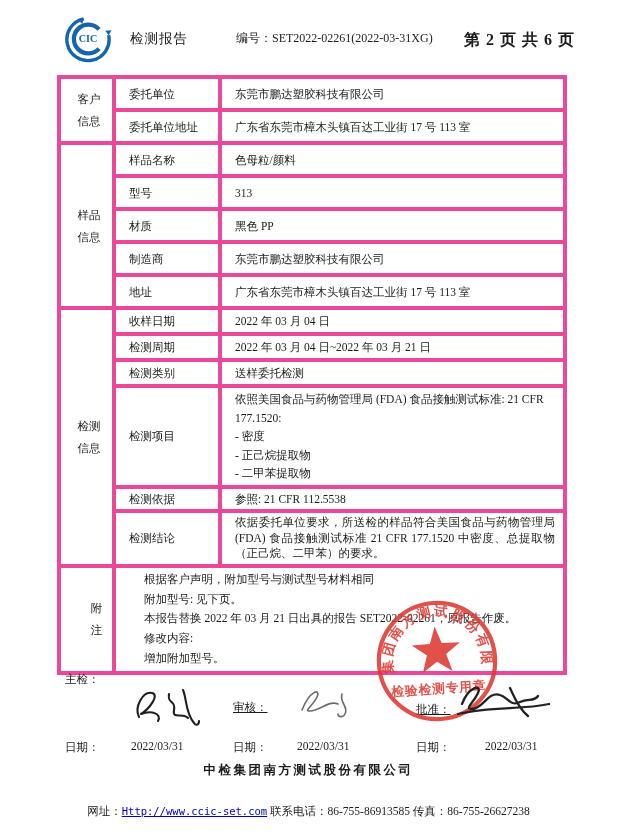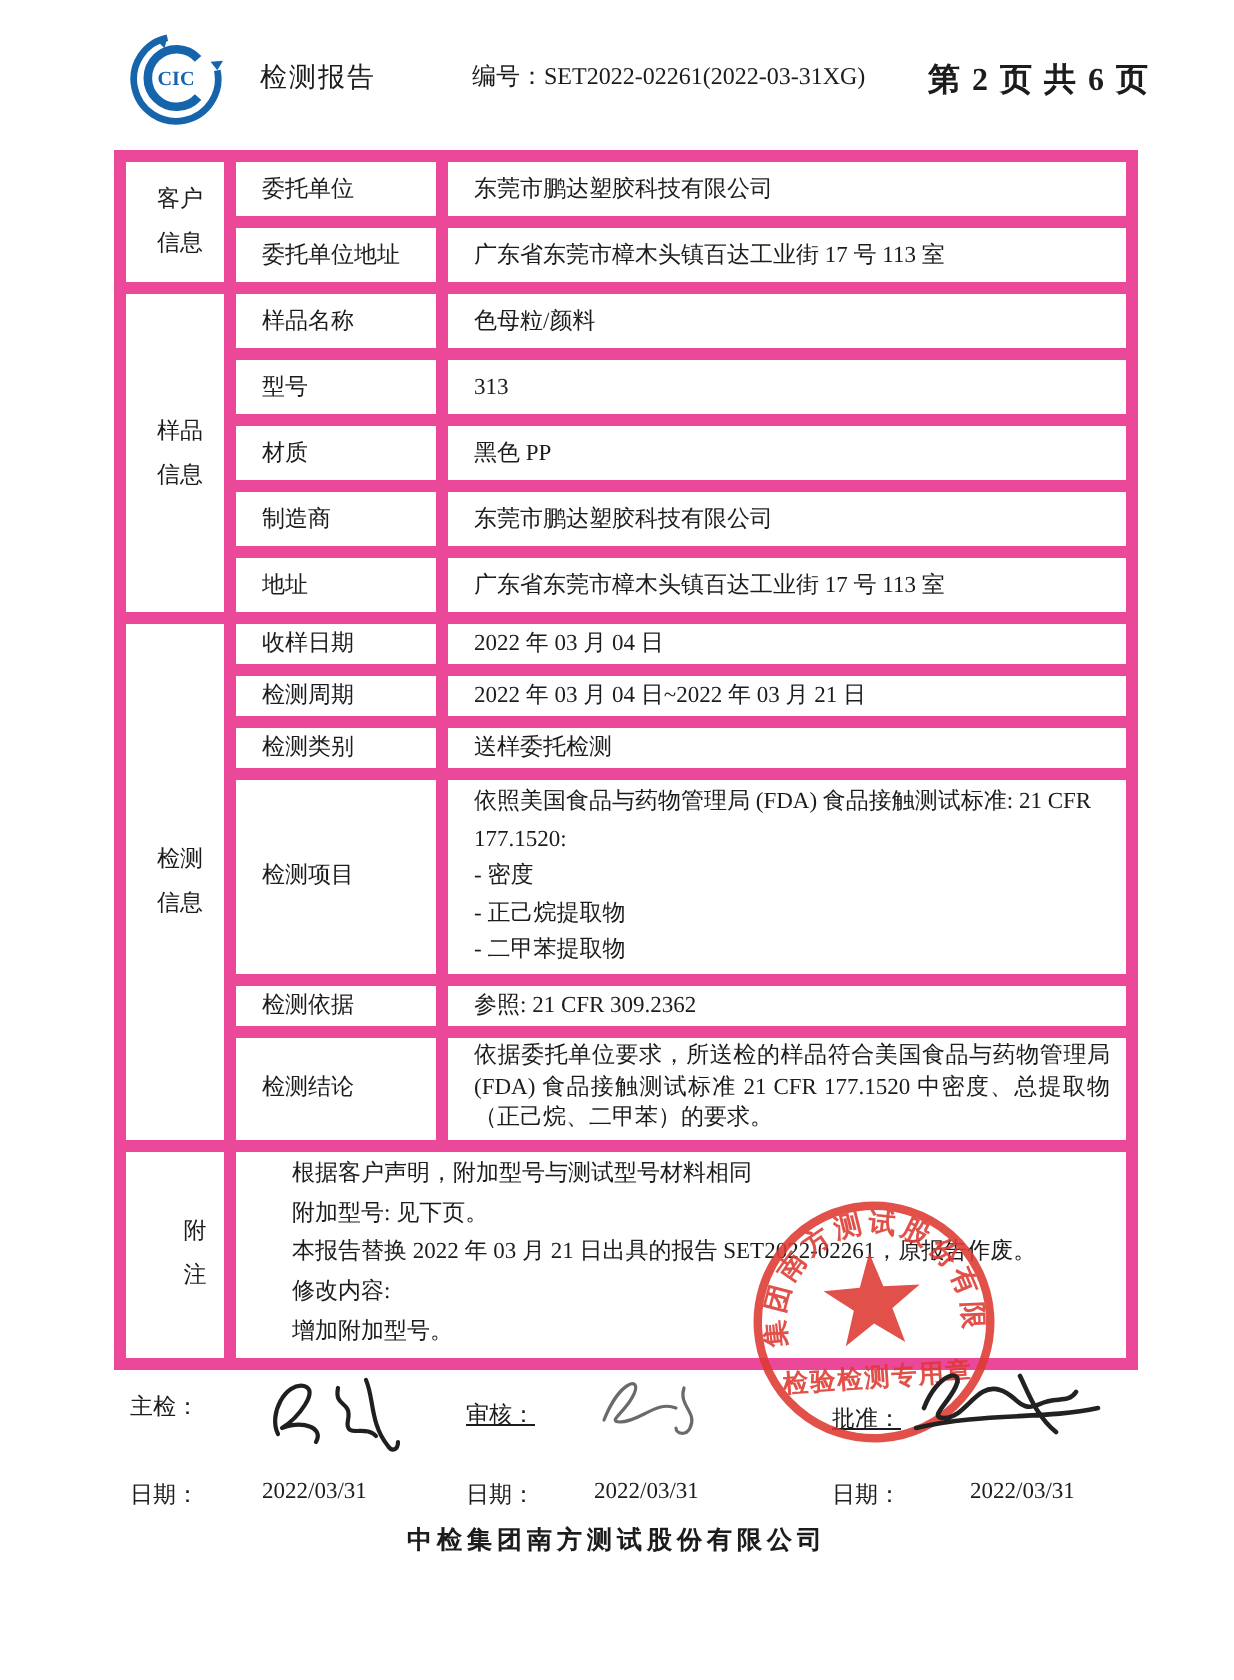--- a/index.html
+++ b/index.html
@@ -9,21 +9,21 @@
 
   
   .logo { position:absolute; left:60px; top:15px; width:56px; height:48px; }
   .title { position:absolute; left:130px; top:30px; font-size:13.5px; font-weight:normal; letter-spacing:1px; }
   .report-no { position:absolute; left:236px; top:30px; font-size:12px; font-weight:normal; }
   .page-info { position:absolute; left:464px; top:30px; font-size:16px; font-weight:bold; letter-spacing:1px; }
 
   
   table.report { position:absolute; left:57px; top:75px; width:506px; border-collapse:collapse; table-layout:fixed; z-index:1; }
   table.report col.c1 { width:55px; } table.report col.c2 { width:106px; } table.report col.c3 { width:345px; }
-  table.report td { border:6px solid #ec4899; font-size:11.5px; vertical-align:middle; padding:2px 8px 2px 13px; }
+  table.report td { border:4px solid #ec4899; font-size:11.5px; vertical-align:middle; padding:2px 8px 2px 13px; }
   td.sec { text-align:center; padding:2px 4px; white-space:pre-line; line-height:22px; }
   td.val, td.fld { line-height:16px; }
   td.pre { white-space:pre-line; line-height:18.6px; padding-top:4px; padding-bottom:4px; }
   td.just { text-align:justify; line-height:15.6px; padding-top:3px; padding-bottom:3px; }
   td.notes { white-space:pre-line; line-height:19.8px; padding-top:3px; }
   tr.h33 td { height:33px; } tr.h26 td { height:26px; } tr.h93 td { height:93px; }
   tr.h23 td { height:23px; } tr.h47 td { height:47px; } tr.h99 td { height:99px;padding-left:28px; }
 
   
   .lab { position:absolute; font-size:11.5px; z-index:1; }
@@ -114,21 +114,21 @@
       <tr class="h93">
         <td class="fld">检测项目</td>
         <td class="val pre">依照美国食品与药物管理局 (FDA) 食品接触测试标准: 21 CFR
 177.1520:
 - 密度
 - 正己烷提取物
 - 二甲苯提取物</td>
       </tr>
       <tr class="h23">
         <td class="fld">检测依据</td>
-        <td class="val">参照: 21 CFR 309.2362</td>
+        <td class="val">参照: 21 CFR 112.5538</td>
       </tr>
       <tr class="h47">
         <td class="fld">检测结论</td>
         <td class="val just">依据委托单位要求，所送检的样品符合美国食品与药物管理局 (FDA) 食品接触测试标准 21 CFR 177.1520 中密度、总提取物（正己烷、二甲苯）的要求。</td>
       </tr>
 
       <tr class="h99">
         <td class="sec">附注</td>
         <td class="notes" colspan="2">根据客户声明，附加型号与测试型号材料相同
 附加型号: 见下页。
@@ -144,21 +144,21 @@
       <path id="stamp-arc" d="M 35 96.4 A 48 48 0 1 1 125.1 96.4" fill="none"></path>
     </defs>
     <circle cx="80" cy="80" r="62" fill="none" stroke="#de3a32" stroke-width="4.5"></circle>
     <text font-size="14.5" font-weight="bold" fill="#de3a32" letter-spacing="2.5">
       <textPath href="#stamp-arc" startOffset="50%" text-anchor="middle">中检集团南方测试股份有限公司</textPath>
     </text>
     <polygon fill="#de3a32" points="80,43 86.3,61.3 105.7,61.7 90.3,73.3 95.9,91.8 80,80.8 64.1,91.8 69.7,73.3 54.3,61.7 73.7,61.3"></polygon>
     <text x="80" y="114" text-anchor="middle" font-size="13.5" font-weight="bold" fill="#de3a32" letter-spacing="1">检验检测专用章</text>
   </svg>
 
-  <div class="lab" style="left:65px; top:696px;">主检：</div>
+  <div class="lab" style="left:65px; top:672px;">主检：</div>
   <svg class="sig" style="left:115px; top:681px;" width="95" height="50" viewBox="0 0 95 50">
     <path stroke="#1f1f1f" stroke-width="2.1" d="M24 36 C19 26 28 10 37 12 C45 14 34 28 26 33 C37 29 47 33 43 40 M54 13 C52 23 61 19 59 29 C57 39 68 31 73 37 M68 9 C72 18 70 31 79 42 C81 45 84 44 84 40"></path>
   </svg>
 
   <div class="lab" style="left:233px; top:700px;text-decoration:underline;">审核：</div>
   <svg class="sig" style="left:288px; top:684px;" width="75" height="42" viewBox="0 0 75 42">
     <path stroke="#6a6a6a" stroke-width="1.6" d="M14 26 C22 6 33 4 29 13 C25 22 15 27 22 27 C32 27 40 16 50 20 M54 10 C51 19 61 22 57 30 C55 34 50 33 50 30"></path>
   </svg>
 
   <div class="lab" style="left:416px; top:702px;text-decoration:underline;">批准：</div>
@@ -167,14 +167,15 @@
   </svg>
 
   <div class="lab" style="left:65px; top:740px;">日期：</div>
   <div class="dateval" style="left:131px; top:740px;">2022/03/31</div>
   <div class="lab" style="left:233px; top:740px;">日期：</div>
   <div class="dateval" style="left:297px; top:740px;">2022/03/31</div>
   <div class="lab" style="left:416px; top:740px;">日期：</div>
   <div class="dateval" style="left:485px; top:740px;">2022/03/31</div>
 
   <div class="foot-company">中检集团南方测试股份有限公司</div>
+  <div class="foot-line2"><span>网址：</span><a href="#">Http://www.ccic-set.com</a><span> </span><span>联系电话：86-755-86913585</span><span> </span><span>传真：86-755-26627238</span></div>
 
 </div>
 
 </body></html>

